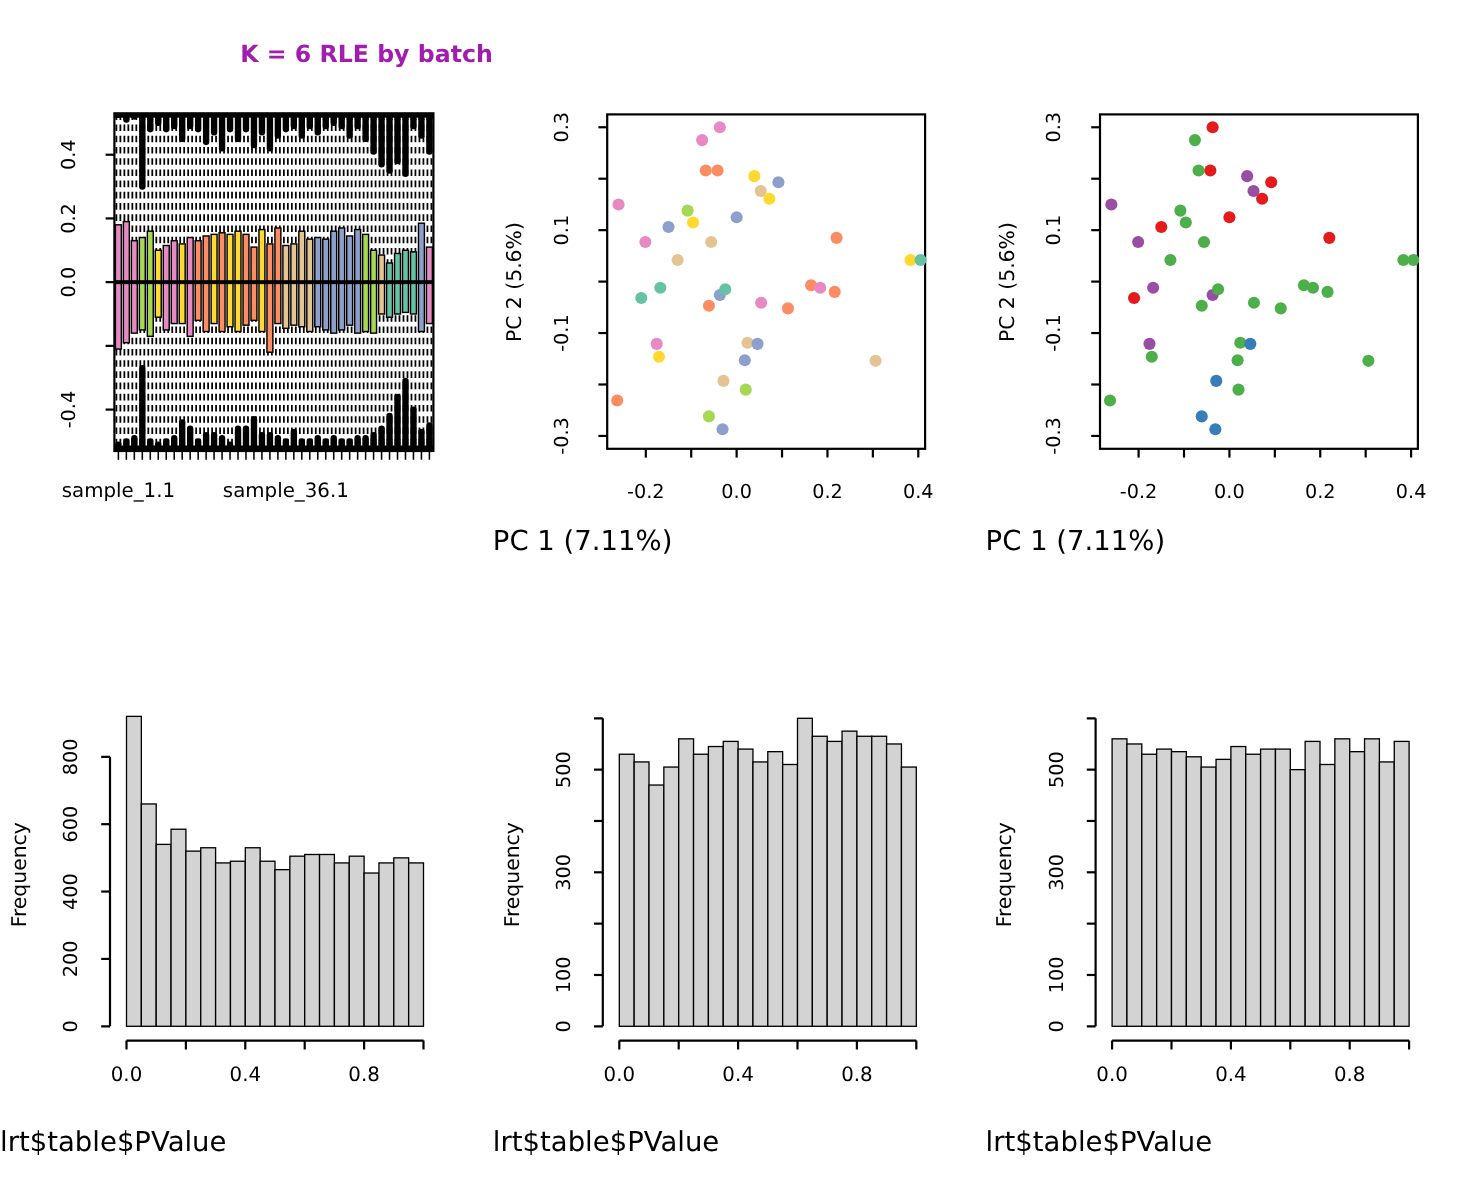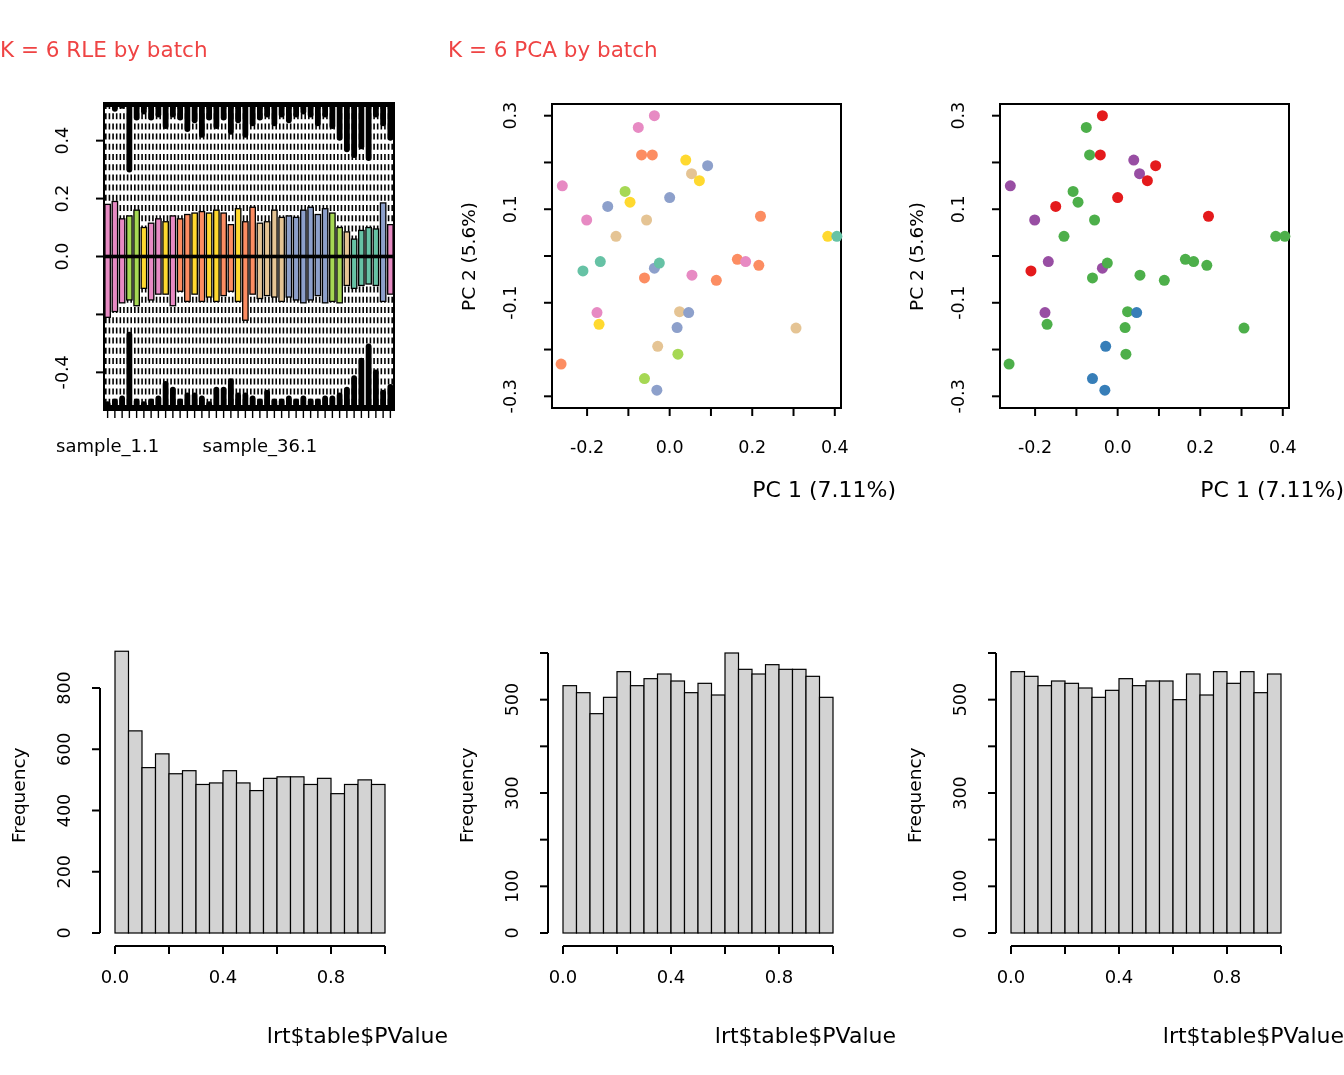--- a/index.html
+++ b/index.html
@@ -1,23 +1,23 @@
 <!DOCTYPE html>
 <html><head>
 <meta charset="utf-8">
 <style>
   html,body{margin:0;padding:0;background:#ffffff;}
   #figure{position:relative;width:1344px;height:1075px;background:#fff;overflow:hidden;
           font-family:"DejaVu Sans","Liberation Sans",sans-serif;color:#000;}
   .panel{position:absolute;width:448px;}
   .panel svg{position:absolute;left:0;top:0;}
-  .ptitle{position:absolute;left:0;width:448px;text-align:left;font-weight:normal;color:#ef4444;}
+  .ptitle{position:absolute;left:0;width:448px;text-align:right;font-weight:bold;color:#a21caf;}
   .t-big{top:36px;font-size:21.5px;line-height:28px;}
   .t-small{top:42px;font-size:15.5px;line-height:18px;}
-  .xlabel{position:absolute;left:0;width:448px;text-align:right;font-size:22px;color:#000;}
+  .xlabel{position:absolute;left:0;width:448px;text-align:left;font-size:25px;color:#000;}
   .ylabel{position:absolute;display:flex;align-items:center;justify-content:center;
           writing-mode:vertical-rl;transform:rotate(180deg);font-size:18.5px;color:#000;width:26px;}
 </style>
 </head>
 <body>
 
 <div id="figure">
 
   <div class="panel row1" style="left:0;top:0;height:537px">
     <svg id="svg0" width="448" height="537">
@@ -379,21 +379,20 @@
         <circle cx="231.57285714285717" cy="311.6553846153846" r="5.5" fill="#E5C494"></circle>
         <circle cx="240.65571428571428" cy="312.59076923076924" r="5.5" fill="#8DA0CB"></circle>
         <circle cx="229.09571428571428" cy="327.55692307692306" r="5.5" fill="#8DA0CB"></circle>
         <circle cx="209.69142857142856" cy="346.2646153846154" r="5.5" fill="#E5C494"></circle>
         <circle cx="229.92142857142858" cy="354.2153846153846" r="5.5" fill="#A6D854"></circle>
         <circle cx="113.08285714285714" cy="364.0369230769231" r="5.5" fill="#FC8D62"></circle>
         <circle cx="196.48" cy="378.5353846153846" r="5.5" fill="#A6D854"></circle>
         <circle cx="208.86571428571432" cy="390.2276923076923" r="5.5" fill="#8DA0CB"></circle>
         <circle cx="347.9985714285714" cy="328.0246153846154" r="5.5" fill="#E5C494"></circle>
       </svg>
-    <div class="ptitle t-big">K = 6 PCA by batch</div>
     <div class="xlabel" style="top:477px">PC 1 (7.11%)</div>
     <div class="ylabel" style="left:7px;top:104px;height:304px">PC 2 (5.6%)</div>
   </div>
 
   <div class="panel row1" style="left:896px;top:0;height:537px">
     <svg id="svg2" width="448" height="537">
         <rect x="104" y="104" width="289" height="304" fill="none" stroke="#000" stroke-width="2"></rect>
         <line x1="139.09285714285713" y1="408" x2="139.09285714285713" y2="416" stroke="#000" stroke-width="2"></line>
         <text x="139.09285714285713" y="453" fill="#000" font-size="17.5px" text-anchor="middle" font-family="&quot;DejaVu Sans&quot;,&quot;Liberation Sans&quot;,sans-serif">-0.2</text>
         <line x1="180.37857142857143" y1="408" x2="180.37857142857143" y2="416" stroke="#000" stroke-width="2"></line>

